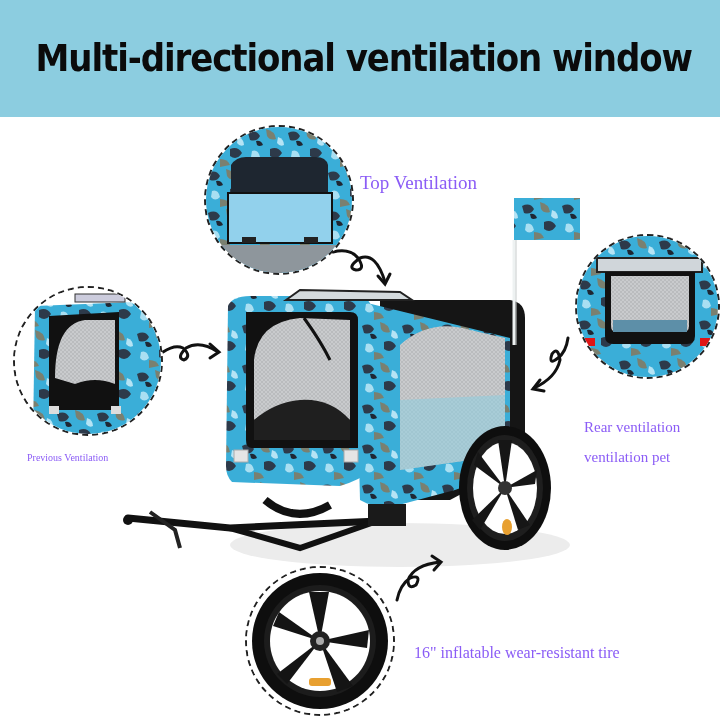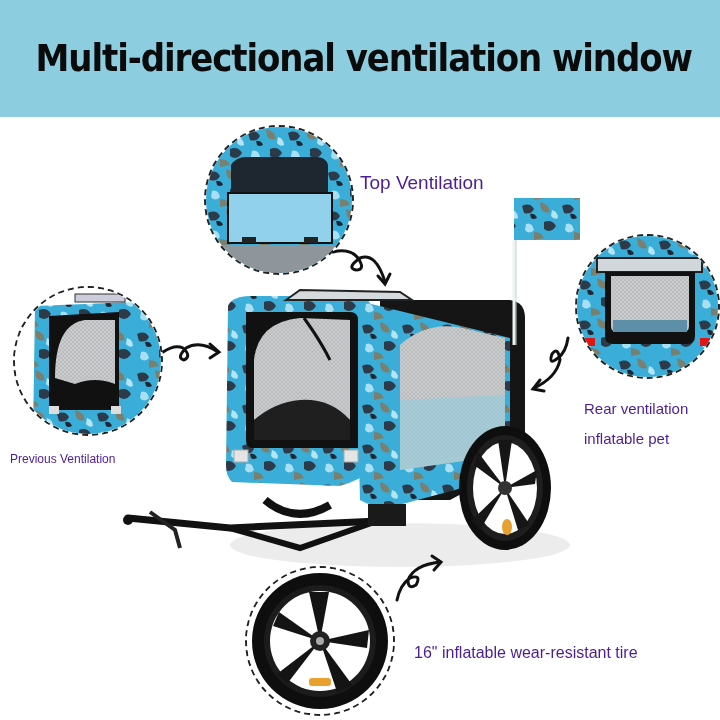--- a/index.html
+++ b/index.html
@@ -12,26 +12,26 @@
       position: absolute; left: 0; top: 0; width: 720px; height: 117px;
       background: #8ccde0;
       display: flex; align-items: center; justify-content: flex-end;
     }
     .banner-title {
       font-family: "DejaVu Sans", sans-serif;
       font-weight: bold; font-size: 37px; letter-spacing: -1.2px;
       color: #0b0b0b; transform: scaleX(0.92); white-space: nowrap;
     }
     .label {
-      position: absolute; color: #4c1d95;
-      font-family: Liberation Sans, sans-serif; white-space: nowrap;
+      position: absolute; color: #8b5cf6;
+      font-family: Liberation Serif, serif; white-space: nowrap;
     }
     .lbl-top { left: 360px; top: 172px; font-size: 19px; }
-    .lbl-prev { left: 10px; top: 452px; font-size: 12px; }
-    .lbl-rear { left: 584px; top: 394px; font-size: 15px; line-height: 29.5px; }
+    .lbl-prev { left: 27px; top: 452px; font-size: 10px; }
+    .lbl-rear { left: 584px; top: 413px; font-size: 15px; line-height: 29.5px; }
     .lbl-tire { left: 414px; top: 644px; font-size: 16px; }
 
     .circle {
       position: absolute; border-radius: 50%;
       border: 2px dashed #222; box-sizing: border-box; overflow: hidden;
       background: #fff;
     }
     .c-top { left: 204px; top: 125px; width: 150px; height: 150px; }
     .c-prev { left: 13px; top: 286px; width: 150px; height: 150px; }
     .c-rear { left: 575px; top: 234px; width: 145px; height: 145px; }
@@ -174,15 +174,15 @@
     <circle cx="73" cy="73" r="10" fill="#222"></circle>
     <circle cx="73" cy="73" r="4" fill="#aaa"></circle>
     <rect x="62" y="110" width="22" height="8" rx="3" fill="#e8a030"></rect>
   </svg>
 </div>
 
 <div class="label lbl-top">Top Ventilation</div>
 <div class="label lbl-prev">Previous Ventilation</div>
 <div class="label lbl-rear">
   <div>Rear ventilation</div>
-  <div>inflatable pet</div>
+  <div>ventilation pet</div>
 </div>
 <div class="label lbl-tire">16" inflatable wear-resistant tire</div>
 
 </body></html>

